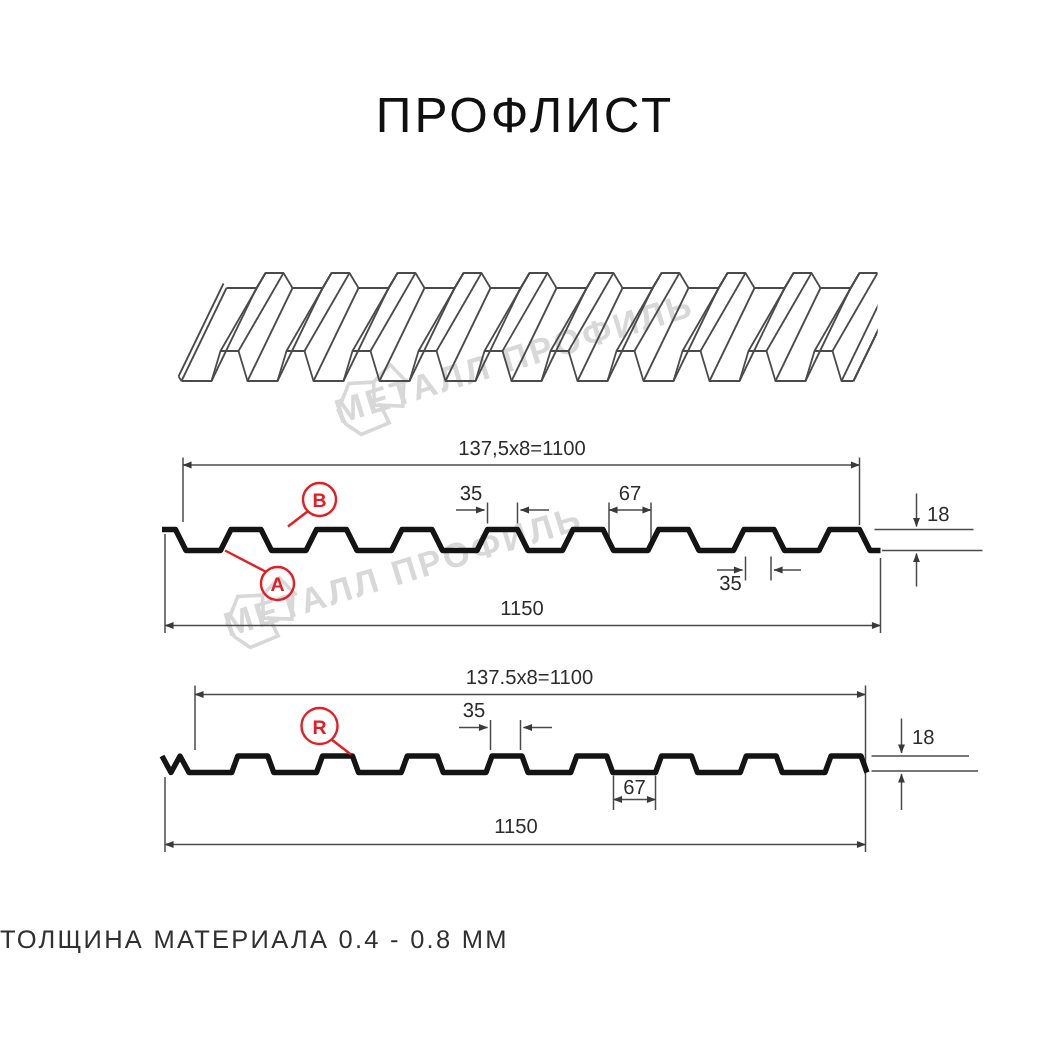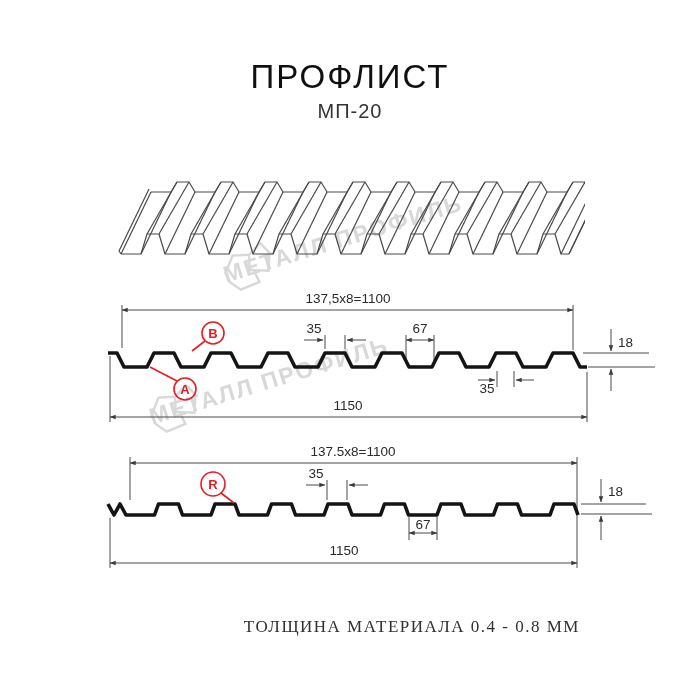--- a/index.html
+++ b/index.html
@@ -2,41 +2,40 @@
 <html><head>
 <meta charset="utf-8">
 <style>
   html,body{margin:0;padding:0;background:#ffffff;}
   .page{position:relative;width:700px;height:700px;background:#ffffff;overflow:hidden;
         font-family:"Liberation Sans", sans-serif;}
   .title{position:absolute;top:58px;left:0;width:700px;text-align:center;
          font-size:33px;font-weight:400;letter-spacing:2px;color:#101010;}
   .subtitle{position:absolute;top:100px;left:0;width:700px;text-align:center;
          font-size:20px;font-weight:400;letter-spacing:1px;color:#333333;}
-  .footer-note{position:absolute;top:617px;left:0;width:580px;text-align:right;
-         font-size:17px;font-weight:400;letter-spacing:1.5px;color:#303030;font-family:Liberation Serif, serif;}
+  .footer-note{position:absolute;top:617px;left:0;width:580px;text-align:left;
+         font-size:17px;font-weight:400;letter-spacing:1.5px;color:#303030;}
   .wm{position:absolute;display:flex;align-items:center;gap:10px;
       transform:rotate(-17deg);transform-origin:left center;pointer-events:none;}
   .wm-text{font-size:23px;font-weight:700;letter-spacing:2px;color:#d8d8d8;white-space:nowrap;}
   #wm1{left:224px;top:262px;}
   #wm2{left:150px;top:404px;}
   svg{position:absolute;}
   #view3d{left:115px;top:158px;}
   #sectionA{left:0;top:290px;}
   #sectionR{left:0;top:440px;}
   .dim-text{font-size:13.5px;fill:#2b2b2b;font-family:"Liberation Sans",sans-serif;}
   .red-label{font-size:13px;font-weight:700;fill:#e31e24;font-family:"Liberation Sans",sans-serif;}
 </style>
 </head>
 <body>
 
 <div class="page">
 
   <div class="title">ПРОФЛИСТ</div>
-  <div class="subtitle">МП-20</div>
 
   <div class="wm" id="wm1">
     <svg width="54" height="44" viewBox="0 0 54 44">
       <polygon points="2,20 14,5 30,9 44,1 50,13 44,30 30,25 32,38 12,40 4,30" fill="none" stroke="#d8d8d8" stroke-width="2.4"></polygon>
       <polyline points="30,9 26,24 30,25" fill="none" stroke="#d8d8d8" stroke-width="2.4"></polyline>
     </svg>
     <span class="wm-text">МЕТАЛЛ ПРОФИЛЬ</span>
   </div>
 
   <div class="wm" id="wm2">

